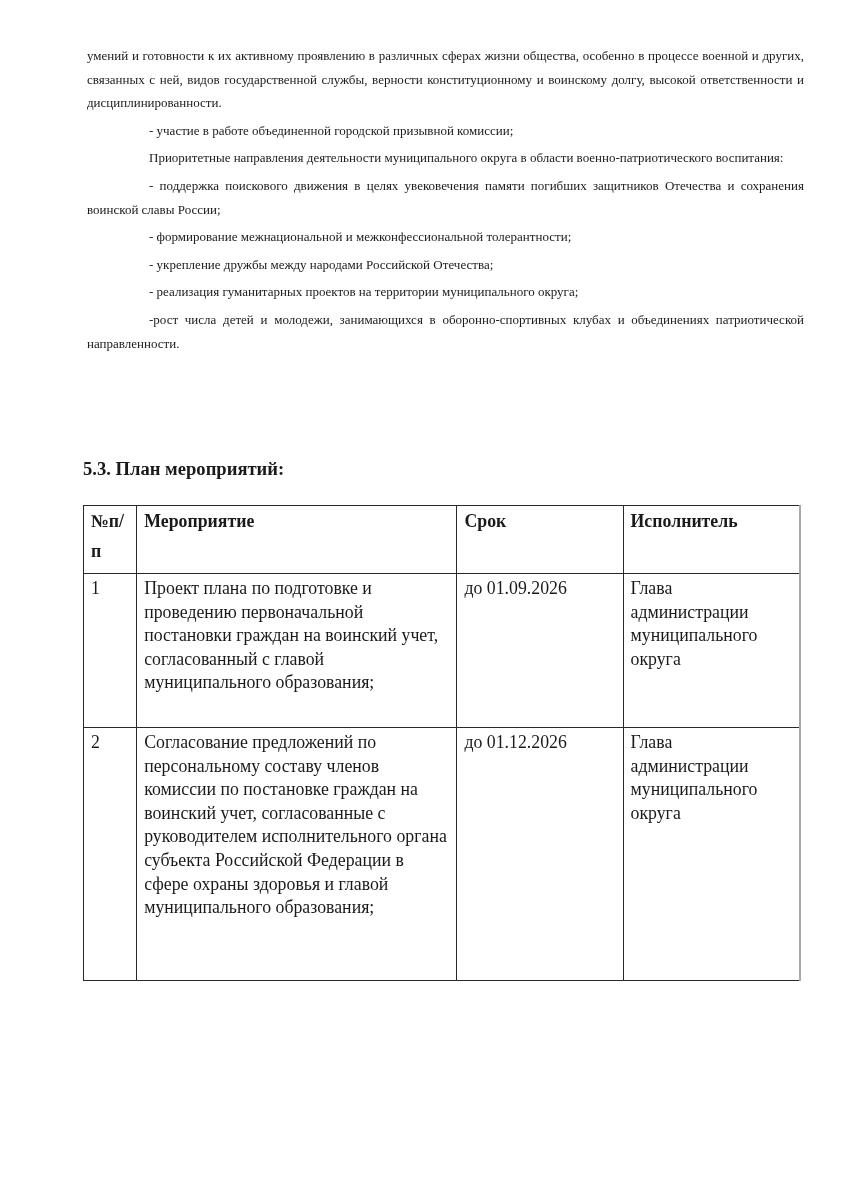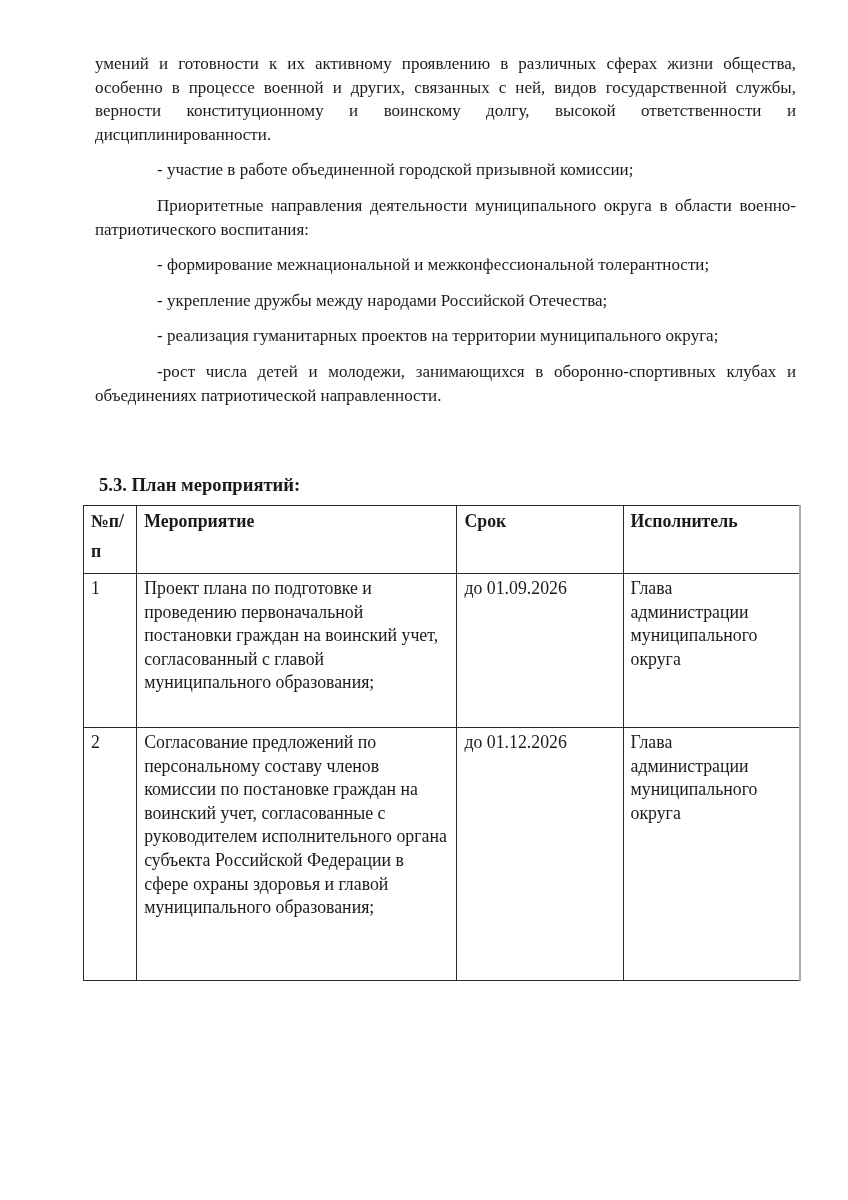--- a/index.html
+++ b/index.html
@@ -15,35 +15,35 @@
       font-family: "Liberation Serif", serif;
       color: #1a1a1a;
     }
     .page {
       position: absolute;
       left: 83px;
       top: 40px;
       width: 725px;
     }
     .para {
-      font-size: 17px;
+      font-size: 13px;
       line-height: 23.6px;
       text-align: justify;
-      margin: 12px;
+      margin: 4px;
     }
     .para.indent {
       text-indent: 62px;
     }
     .section-title {
       position: absolute;
       left: 83px;
       top: 458px;
       font-size: 18.6px;
       font-weight: bold;
-      margin: 16px;
+      margin: 0;
     }
     table.plan {
       position: absolute;
       left: 83px;
       top: 505px;
       width: 718px;
       border-collapse: collapse;
       font-size: 17.8px;
       line-height: 23.6px;
     }
@@ -70,20 +70,21 @@
     tr.row1 { height: 154px; }
     tr.row2 { height: 253px; }
   </style>
 </head>
 <body>
 
 <div class="page">
   <p class="para">умений и готовности к их активному проявлению в различных сферах жизни общества, особенно в процессе военной и других, связанных с ней, видов государственной службы, верности конституционному и воинскому долгу, высокой ответственности и дисциплинированности.</p>
   <p class="para indent">- участие в работе объединенной городской призывной комиссии;</p>
   <p class="para indent">Приоритетные направления деятельности муниципального округа в области военно-патриотического воспитания:</p>
+  <p class="para indent">- поддержка поискового движения в целях увековечения памяти погибших защитников Отечества и сохранения воинской славы России;</p>
   <p class="para indent">- формирование межнациональной и межконфессиональной толерантности;</p>
   <p class="para indent">- укрепление дружбы между народами Российской Отечества;</p>
   <p class="para indent">- реализация гуманитарных проектов на территории муниципального округа;</p>
   <p class="para indent">-рост числа детей и молодежи, занимающихся в оборонно-спортивных клубах и объединениях патриотической направленности.</p>
 </div>
 
 <h2 class="section-title">5.3. План мероприятий:</h2>
 
 <table class="plan">
   <colgroup>

